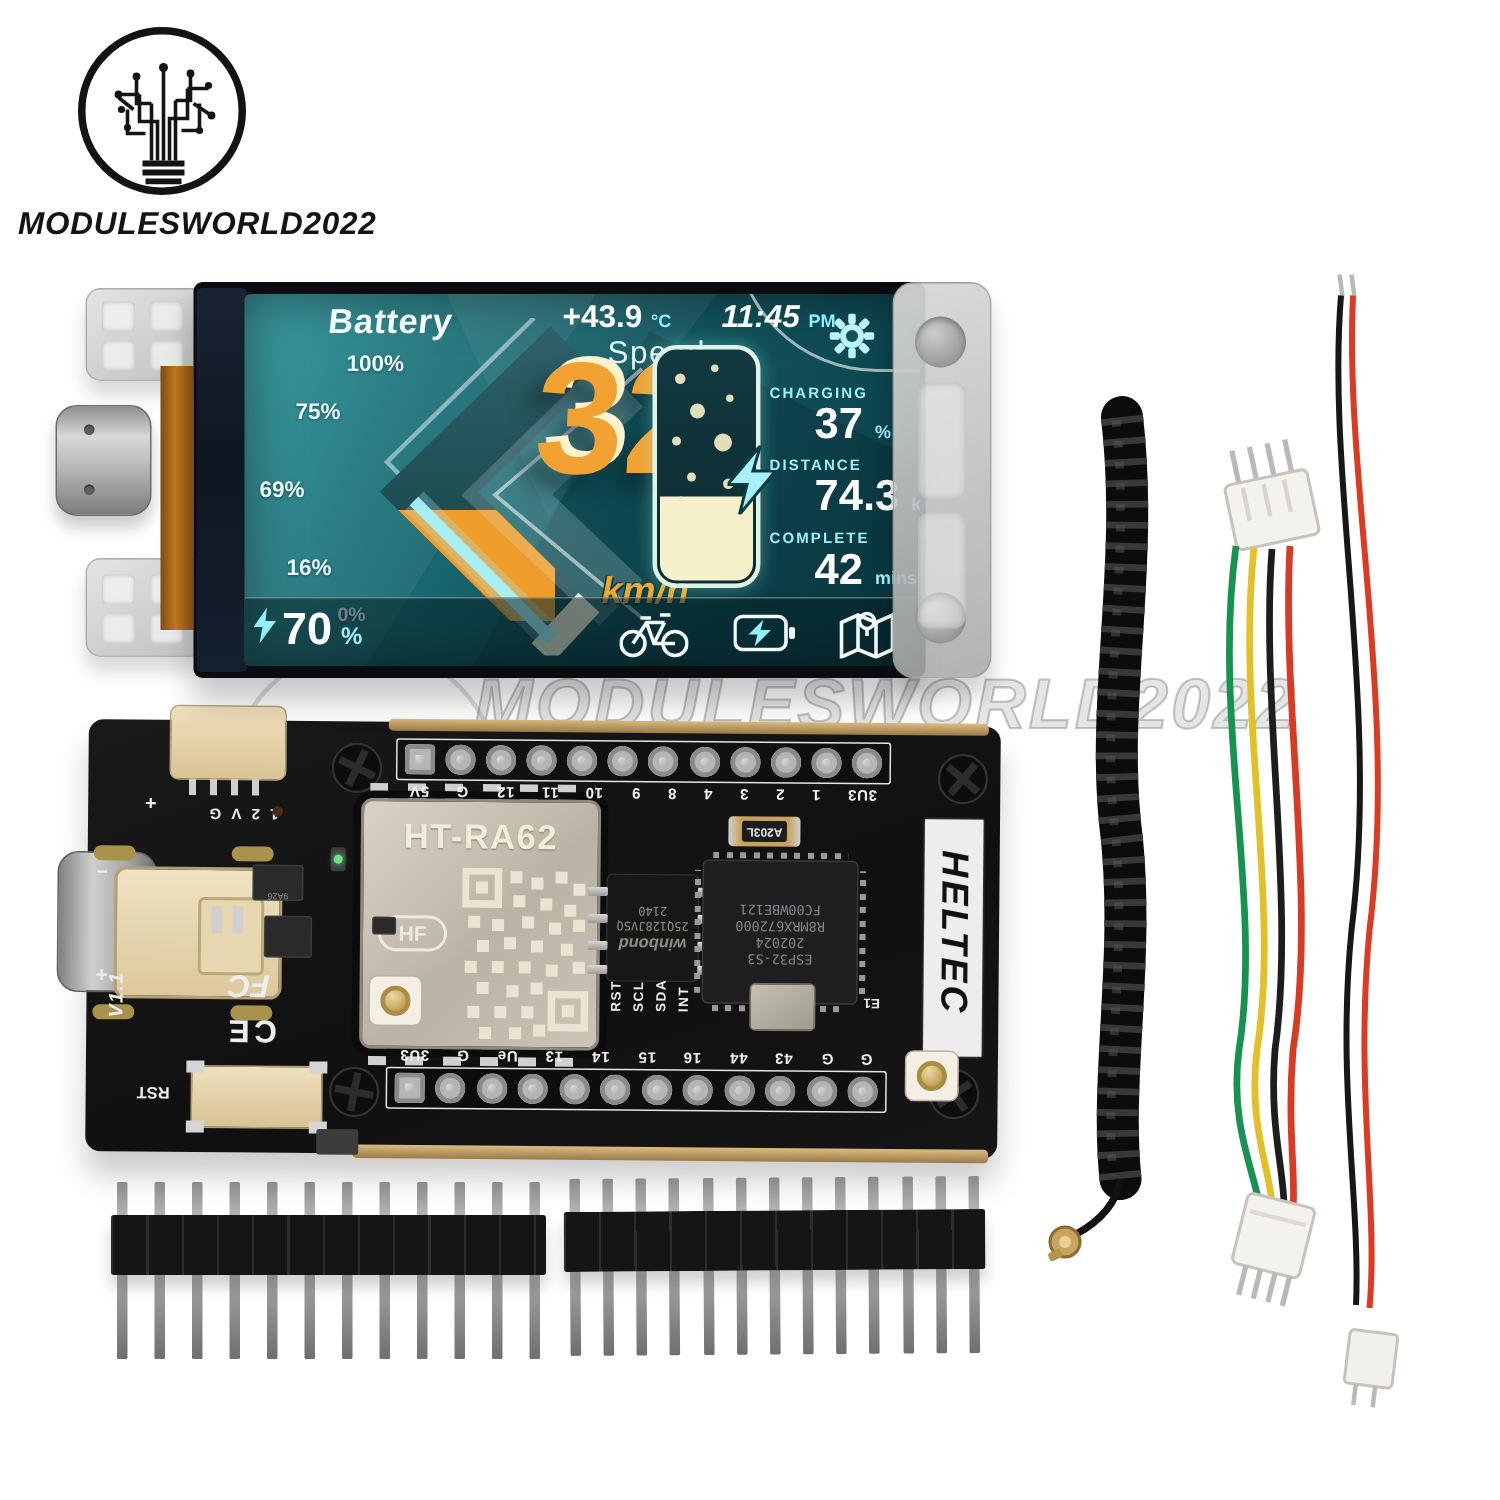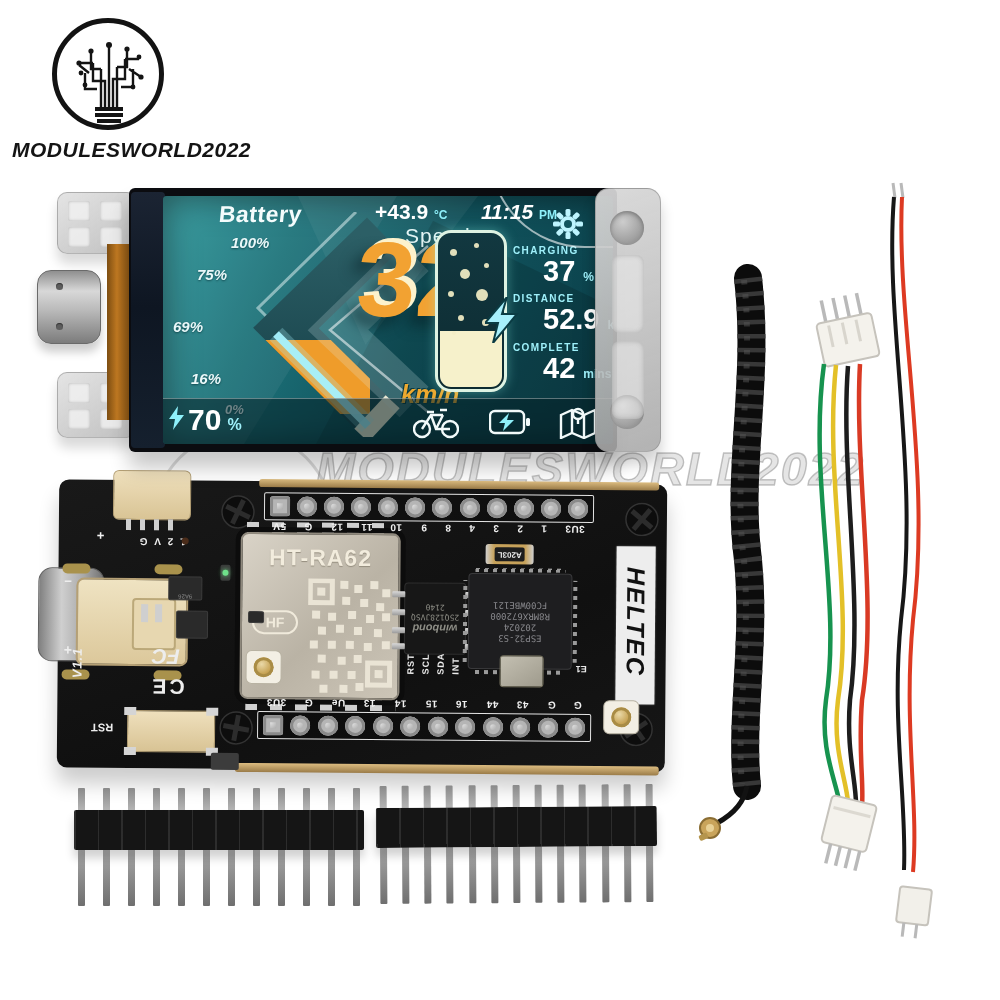--- a/index.html
+++ b/index.html
@@ -31,34 +31,34 @@
   .rcover .bar{position:absolute;left:16px;width:32px;height:78px;border-radius:8px;background:rgba(235,235,235,.55);box-shadow:inset 0 0 5px rgba(120,120,120,.45);}
   .bezel{position:absolute;left:74px;top:2px;width:488px;height:264px;background:#0b0c10;border-radius:6px;box-shadow:0 16px 20px rgba(0,0,0,.22);}
   .flexstrip{position:absolute;left:2px;top:4px;width:34px;height:256px;background:linear-gradient(180deg,#1b2433,#0e1622 45%,#15202e);border-radius:4px;}
   .screen{position:absolute;left:34px;top:8px;width:450px;height:248px;border-radius:4px;overflow:hidden;background:linear-gradient(115deg,#2f979b 0%,#1d737a 26%,#11545e 55%,#0b3d47 100%);box-shadow:inset 0 0 34px rgba(0,0,0,.55);}
   .facet{position:absolute;inset:0;}
   .f1{clip-path:polygon(0 0,52% 0,18% 100%,0 100%);background:rgba(255,255,255,.06);}
   .f2{clip-path:polygon(60% 10%,100% 45%,100% 100%,34% 100%);background:rgba(0,0,0,.14);}
   .f3{clip-path:polygon(30% 0,70% 0,45% 60%);background:rgba(255,255,255,.05);}
 
   .scr-title{position:absolute;left:56px;top:5px;font-size:23px;font-weight:bold;color:#f4fcfc;transform:skewX(-6deg);letter-spacing:.5px;}
-  .pct{position:absolute;font-size:15px;font-weight:bold;font-style:italic;color:#eaf8f9;text-shadow:0 1px 2px rgba(0,40,46,.6);}
+  .pct{position:absolute;font-size:15px;font-weight:bold;color:#eaf8f9;text-shadow:0 1px 2px rgba(0,40,46,.6);}
   .p100{left:68px;top:38px;} .p75{left:34px;top:70px;} .p50{left:10px;top:122px;} .p25{left:28px;top:174px;} .p0{left:62px;top:206px;font-size:13px;}
   .chev{position:absolute;left:55px;top:16px;}
   .temp{position:absolute;left:212px;top:4px;font-size:21px;font-weight:bold;color:#fff;}
   .time{position:absolute;left:318px;top:4px;font-size:21px;font-weight:bold;font-style:italic;color:#fff;}
   .unit-cyan{font-size:12px;font-weight:bold;color:#8ef0fa;font-style:normal;}
   .speed-label{position:absolute;left:242px;top:28px;font-size:21px;color:#e3f4f4;letter-spacing:1px;}
   .speed-value{position:absolute;left:194px;top:30px;font-size:106px;line-height:1;font-weight:bold;color:#f2a232;transform:skewX(-3deg);text-shadow:5px -4px 0 #fcf2cc,-9px 10px 14px rgba(5,30,35,.55);}
   .speed-unit{position:absolute;left:238px;top:184px;font-size:25px;font-weight:bold;font-style:italic;color:#eda82f;text-shadow:1px 1px 0 #093a42,-1px -1px 0 #093a42;}
   .glass{position:absolute;left:272px;top:34px;width:72px;height:162px;border-radius:16px;border:3px solid #def3e3;background:linear-gradient(#123840,#0d2b31);box-shadow:0 0 12px rgba(150,255,240,.35);}
   .glass .liquid{position:absolute;left:2px;right:2px;bottom:2px;height:56px;background:#f6f1cb;border-radius:0 0 11px 11px;}
   .bubble{position:absolute;border-radius:50%;background:#f3eec6;opacity:.92;}
   .bolt-glass{position:absolute;right:-17px;top:64px;}
-  .stats{position:absolute;left:350px;top:42px;width:100px;}
+  .stats{position:absolute;left:350px;top:54px;width:100px;}
   .stat-label{font-size:10px;font-weight:bold;letter-spacing:1.4px;color:#9ff0fa;margin-top:7px;}
   .stat-line{font-size:29px;font-weight:bold;color:#fff;line-height:1.05;white-space:nowrap;margin-left:30px;}
   .stat-unit{font-size:12px;font-weight:bold;color:#9ff0fa;}
   .gear{position:absolute;left:390px;top:13px;}
   .arc{position:absolute;right:-36px;top:-44px;width:160px;height:96px;border-left:2px solid rgba(255,255,255,.6);border-bottom:2px solid rgba(255,255,255,.6);border-radius:0 0 0 96px;}
   .bbar{position:absolute;left:0;right:0;top:202px;height:46px;background:rgba(5,32,38,.55);border-top:1px solid rgba(255,255,255,.35);}
   .now{position:absolute;left:6px;top:4px;display:flex;align-items:baseline;}
   .now .v{font-size:30px;font-weight:bold;color:#fff;margin-left:4px;}
   .now .u{font-size:16px;font-weight:bold;color:#9ff0fa;margin-left:6px;}
   .bicon{position:absolute;top:8px;}
@@ -210,21 +210,21 @@
         </svg>
 
         <div class="scr-title">Battery</div>
         <div class="pct p100">100%</div>
         <div class="pct p75">75%</div>
         <div class="pct p50">69%</div>
         <div class="pct p25">16%</div>
         <div class="pct p0">0%</div>
 
         <div class="temp"><span>+43.9</span> <span class="unit-cyan">°C</span></div>
-        <div class="time"><span>11:15</span> <span class="unit-cyan">PM</span></div>
+        <div class="time"><span>11:45</span> <span class="unit-cyan">PM</span></div>
         <div class="speed-label">Speed</div>
         <div class="speed-value">32</div>
         <div class="speed-unit">km/h</div>
 
         <div class="glass">
           <div class="liquid"></div>
           <span class="bubble" style="left:12px;top:16px;width:7px;height:7px;"></span>
           <span class="bubble" style="left:36px;top:10px;width:5px;height:5px;"></span>
           <span class="bubble" style="left:22px;top:36px;width:10px;height:10px;"></span>
           <span class="bubble" style="left:46px;top:30px;width:5px;height:5px;"></span>
@@ -235,21 +235,21 @@
           <span class="bubble" style="left:14px;top:98px;width:4px;height:4px;"></span>
           <svg class="bolt-glass" width="36" height="46" viewBox="0 0 36 46">
             <polygon points="22,0 0,26 13,26 8,46 32,17 17,17" fill="#a8f0fc" stroke="#0b3c44" stroke-width="2"></polygon>
           </svg>
         </div>
 
         <div class="stats">
           <div class="stat-label">CHARGING</div>
           <div class="stat-line"><span>37</span> <span class="stat-unit">%</span></div>
           <div class="stat-label">DISTANCE</div>
-          <div class="stat-line"><span>52.9</span> <span class="stat-unit">km</span></div>
+          <div class="stat-line"><span>74.3</span> <span class="stat-unit">km</span></div>
           <div class="stat-label">COMPLETE</div>
           <div class="stat-line"><span>42</span> <span class="stat-unit">mins</span></div>
         </div>
 
         <div class="arc"></div>
         <svg class="gear" width="30" height="30" viewBox="0 0 30 30">
           <g fill="#bdf4fe">
             <circle cx="15" cy="15" r="8"></circle>
             <g>
               <rect x="12.5" y="0" width="5" height="7" rx="1.5"></rect>

